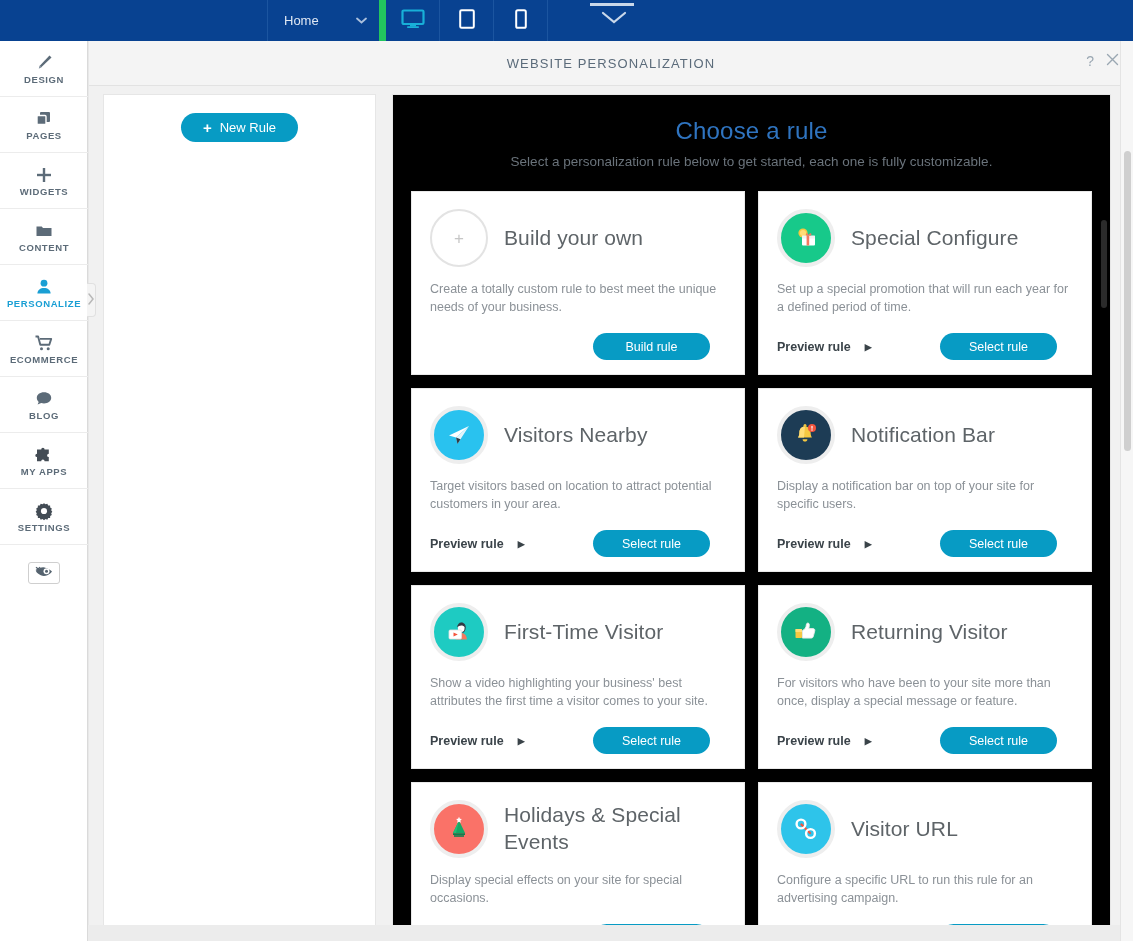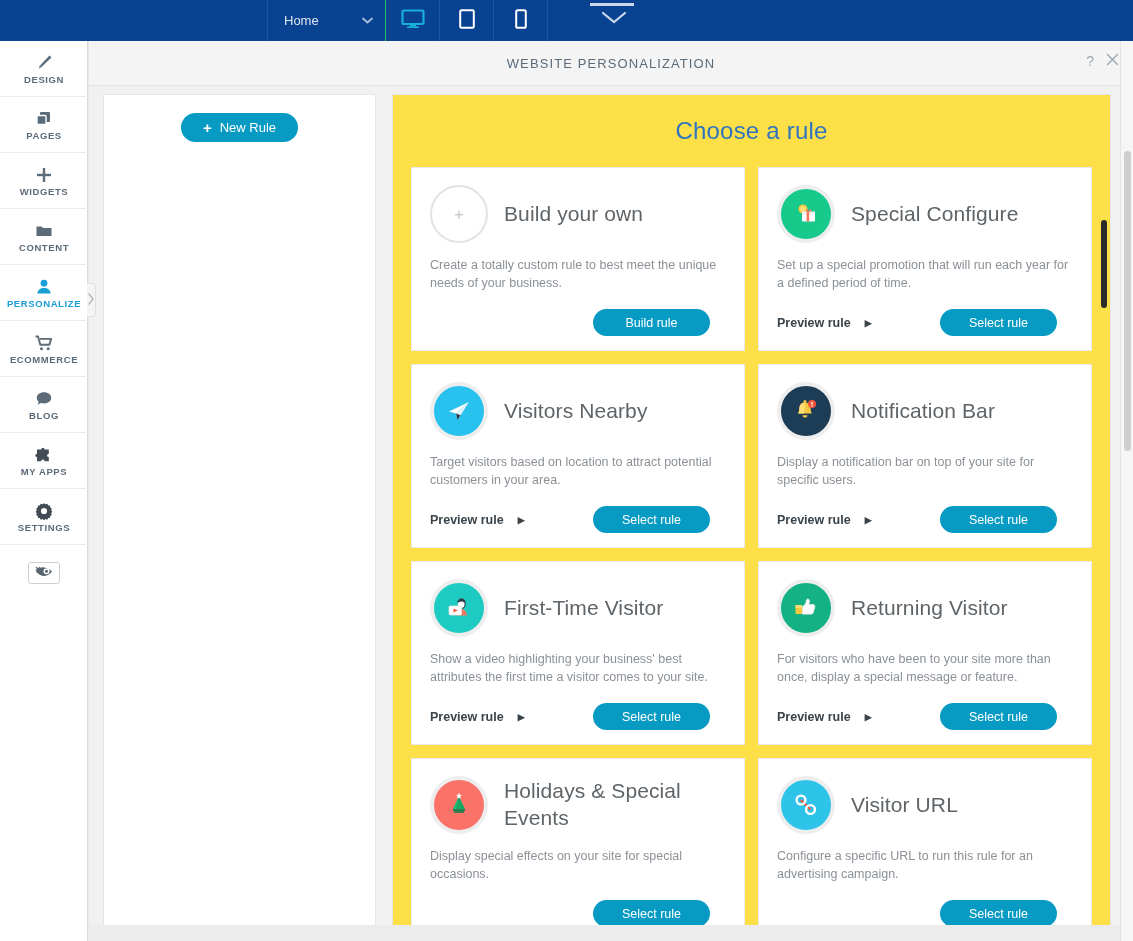--- a/index.html
+++ b/index.html
@@ -16,21 +16,21 @@
     width: 1133px; height: 41px;
     background: #084291;
     display: flex; align-items: stretch;
     z-index: 40;
   }
   .topbar-left { width: 268px; border-right: 1px solid #1b55a0; }
   .page-select {
     width: 118px; display: flex; align-items: center;
     justify-content: space-between;
     padding: 0 12px 0 16px;
-    border-right: 1px solid #22c55e;
+    border-right: 7px solid #22c55e;
     color: #dfe7f3; font-size: 13px;
     cursor: pointer;
   }
   .page-select .chev { font-size: 10px; opacity: .85; }
   .dev-btn {
     width: 54px; display: flex; align-items: center; justify-content: center;
     border-right: 1px solid #1b55a0; cursor: pointer;
   }
   .topbar-right { flex: 1; position: relative; }
   .hamburger-chevron {
@@ -131,21 +131,21 @@
     border: none; border-radius: 18px;
     height: 29px; padding: 0 22px;
     font-size: 13px; cursor: pointer;
     display: flex; align-items: center; gap: 8px;
     font-family: "Liberation Sans", sans-serif;
   }
   .new-rule-btn .plus { font-size: 15px; font-weight: 700; line-height: 1; }
 
   
   .chooser {
-    flex: 1; background: #fde047;
+    flex: 1; background: #000000;
     border: 1px solid #e6e6e6;
     position: relative; overflow: hidden;
   }
   .chooser-inner { padding: 22px 18px 0 18px; }
   .choose-title {
     text-align: center; font-size: 24px; color: #2f74c0;
     font-weight: 400; letter-spacing: .2px;
   }
   .choose-sub {
     text-align: center; font-size: 13.5px; color: #6a737b;
@@ -405,20 +405,21 @@
     <div class="rules-col">
       <button class="new-rule-btn">
         <span class="plus">+</span>
         <span>New Rule</span>
       </button>
     </div>
 
     <div class="chooser">
       <div class="chooser-inner">
         <div class="choose-title">Choose a rule</div>
+        <div class="choose-sub">Select a personalization rule below to get started, each one is fully customizable.</div>
 
         <div class="cards-grid">
 
           <div class="rule-card">
             <div class="card-head">
               <div class="icon-circle hollow">
                 <span class="plus-g">+</span>
               </div>
               <div class="card-title">Build your own</div>
             </div>

